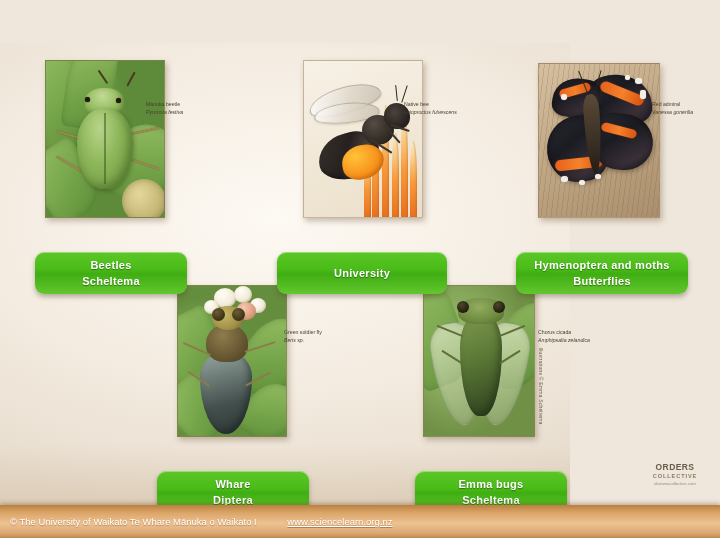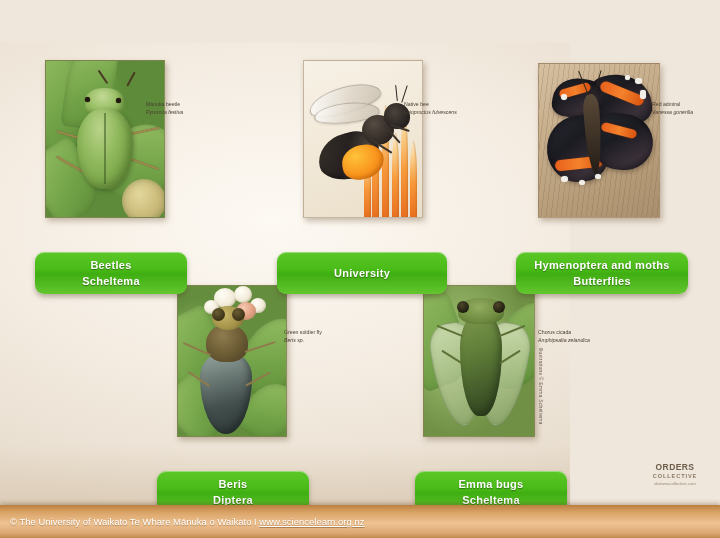--- a/index.html
+++ b/index.html
@@ -124,20 +124,21 @@
   .footer-text {
     padding-left: 10px;
     font-size: 9.5px;
     color: #ffffff;
     text-shadow: 0 1px 1px rgba(120,75,30,.5);
     white-space: nowrap;
   }
   .footer-text .site-link {
     text-decoration: underline;
     color: #ffffff;
+    margin-left: 28px;
   }
 
   
   .diorama-logo {
     position: absolute;
     right: 12px;
     top: 462px;
     width: 66px;
     text-align: center;
     z-index: 5;
@@ -514,21 +515,21 @@
           <div class="bee-leg" style="left:66px; top:60px; width:32px; background:#8e7b4a; transform:rotate(-18deg);"></div>
           <div class="bee-leg" style="left:8px;  top:92px; width:26px; background:#8e7b4a; transform:rotate(34deg);"></div>
           <div class="bee-leg" style="left:66px; top:92px; width:28px; background:#8e7b4a; transform:rotate(-28deg);"></div>
         </div>
       </div>
       <div class="sci-caption" style="left:284px; top:285px;">
         <div class="sci-common">Green soldier fly</div>
         <div class="sci-latin">Beris sp.</div>
       </div>
       <div class="order-btn" style="left:157px; top:428px; width:152px; height:42px;">
-        <span class="common">Beris</span>
+        <span class="common">Whare</span>
         <span class="latin">Diptera</span>
       </div>
     </div>
 
     <div class="card">
       <div class="illus bg-cicada" style="left:423px; top:242px; width:112px; height:152px;">
         <div class="art">
           <div class="leafshape" style="left:-16px; top:10px; width:56px; height:90px; transform:rotate(-20deg); opacity:.85;"></div>
           <div class="leafshape" style="left:72px;  top:14px; width:54px; height:92px; transform:rotate(26deg); opacity:.85;"></div>
           <div class="cic-wing" style="left:10px; top:36px; width:46px; height:104px; transform:rotate(-9deg);"></div>

